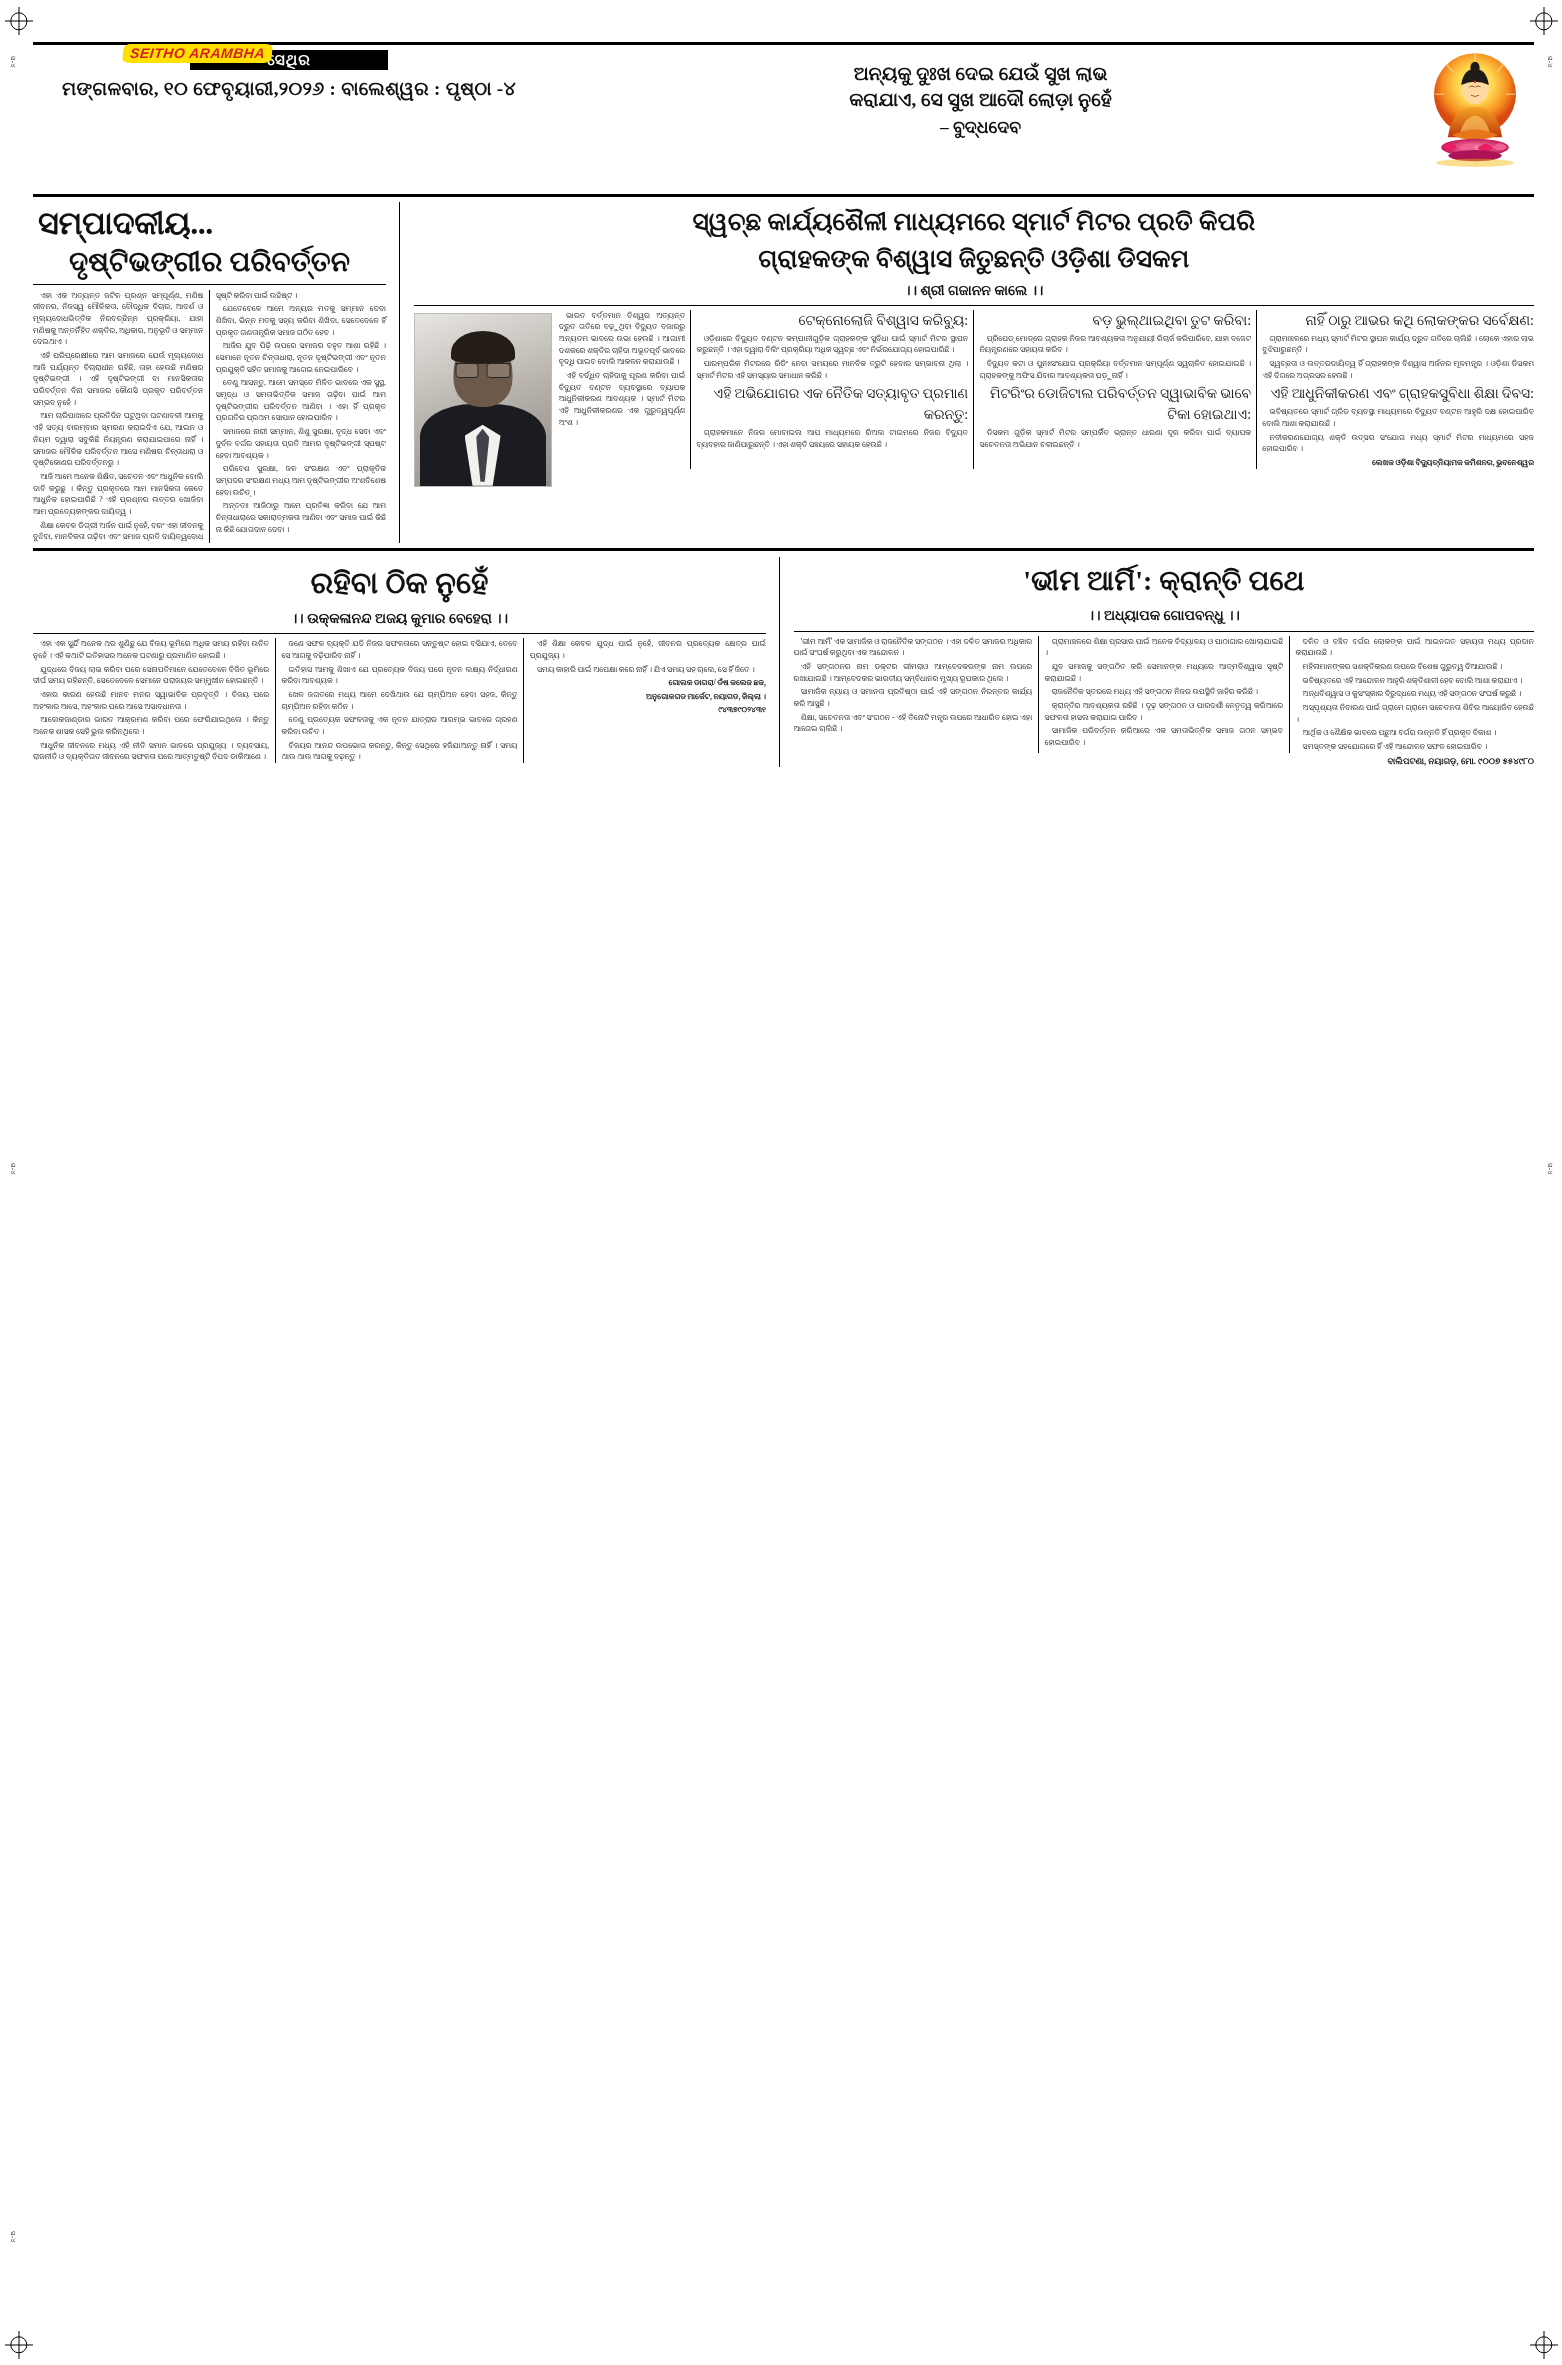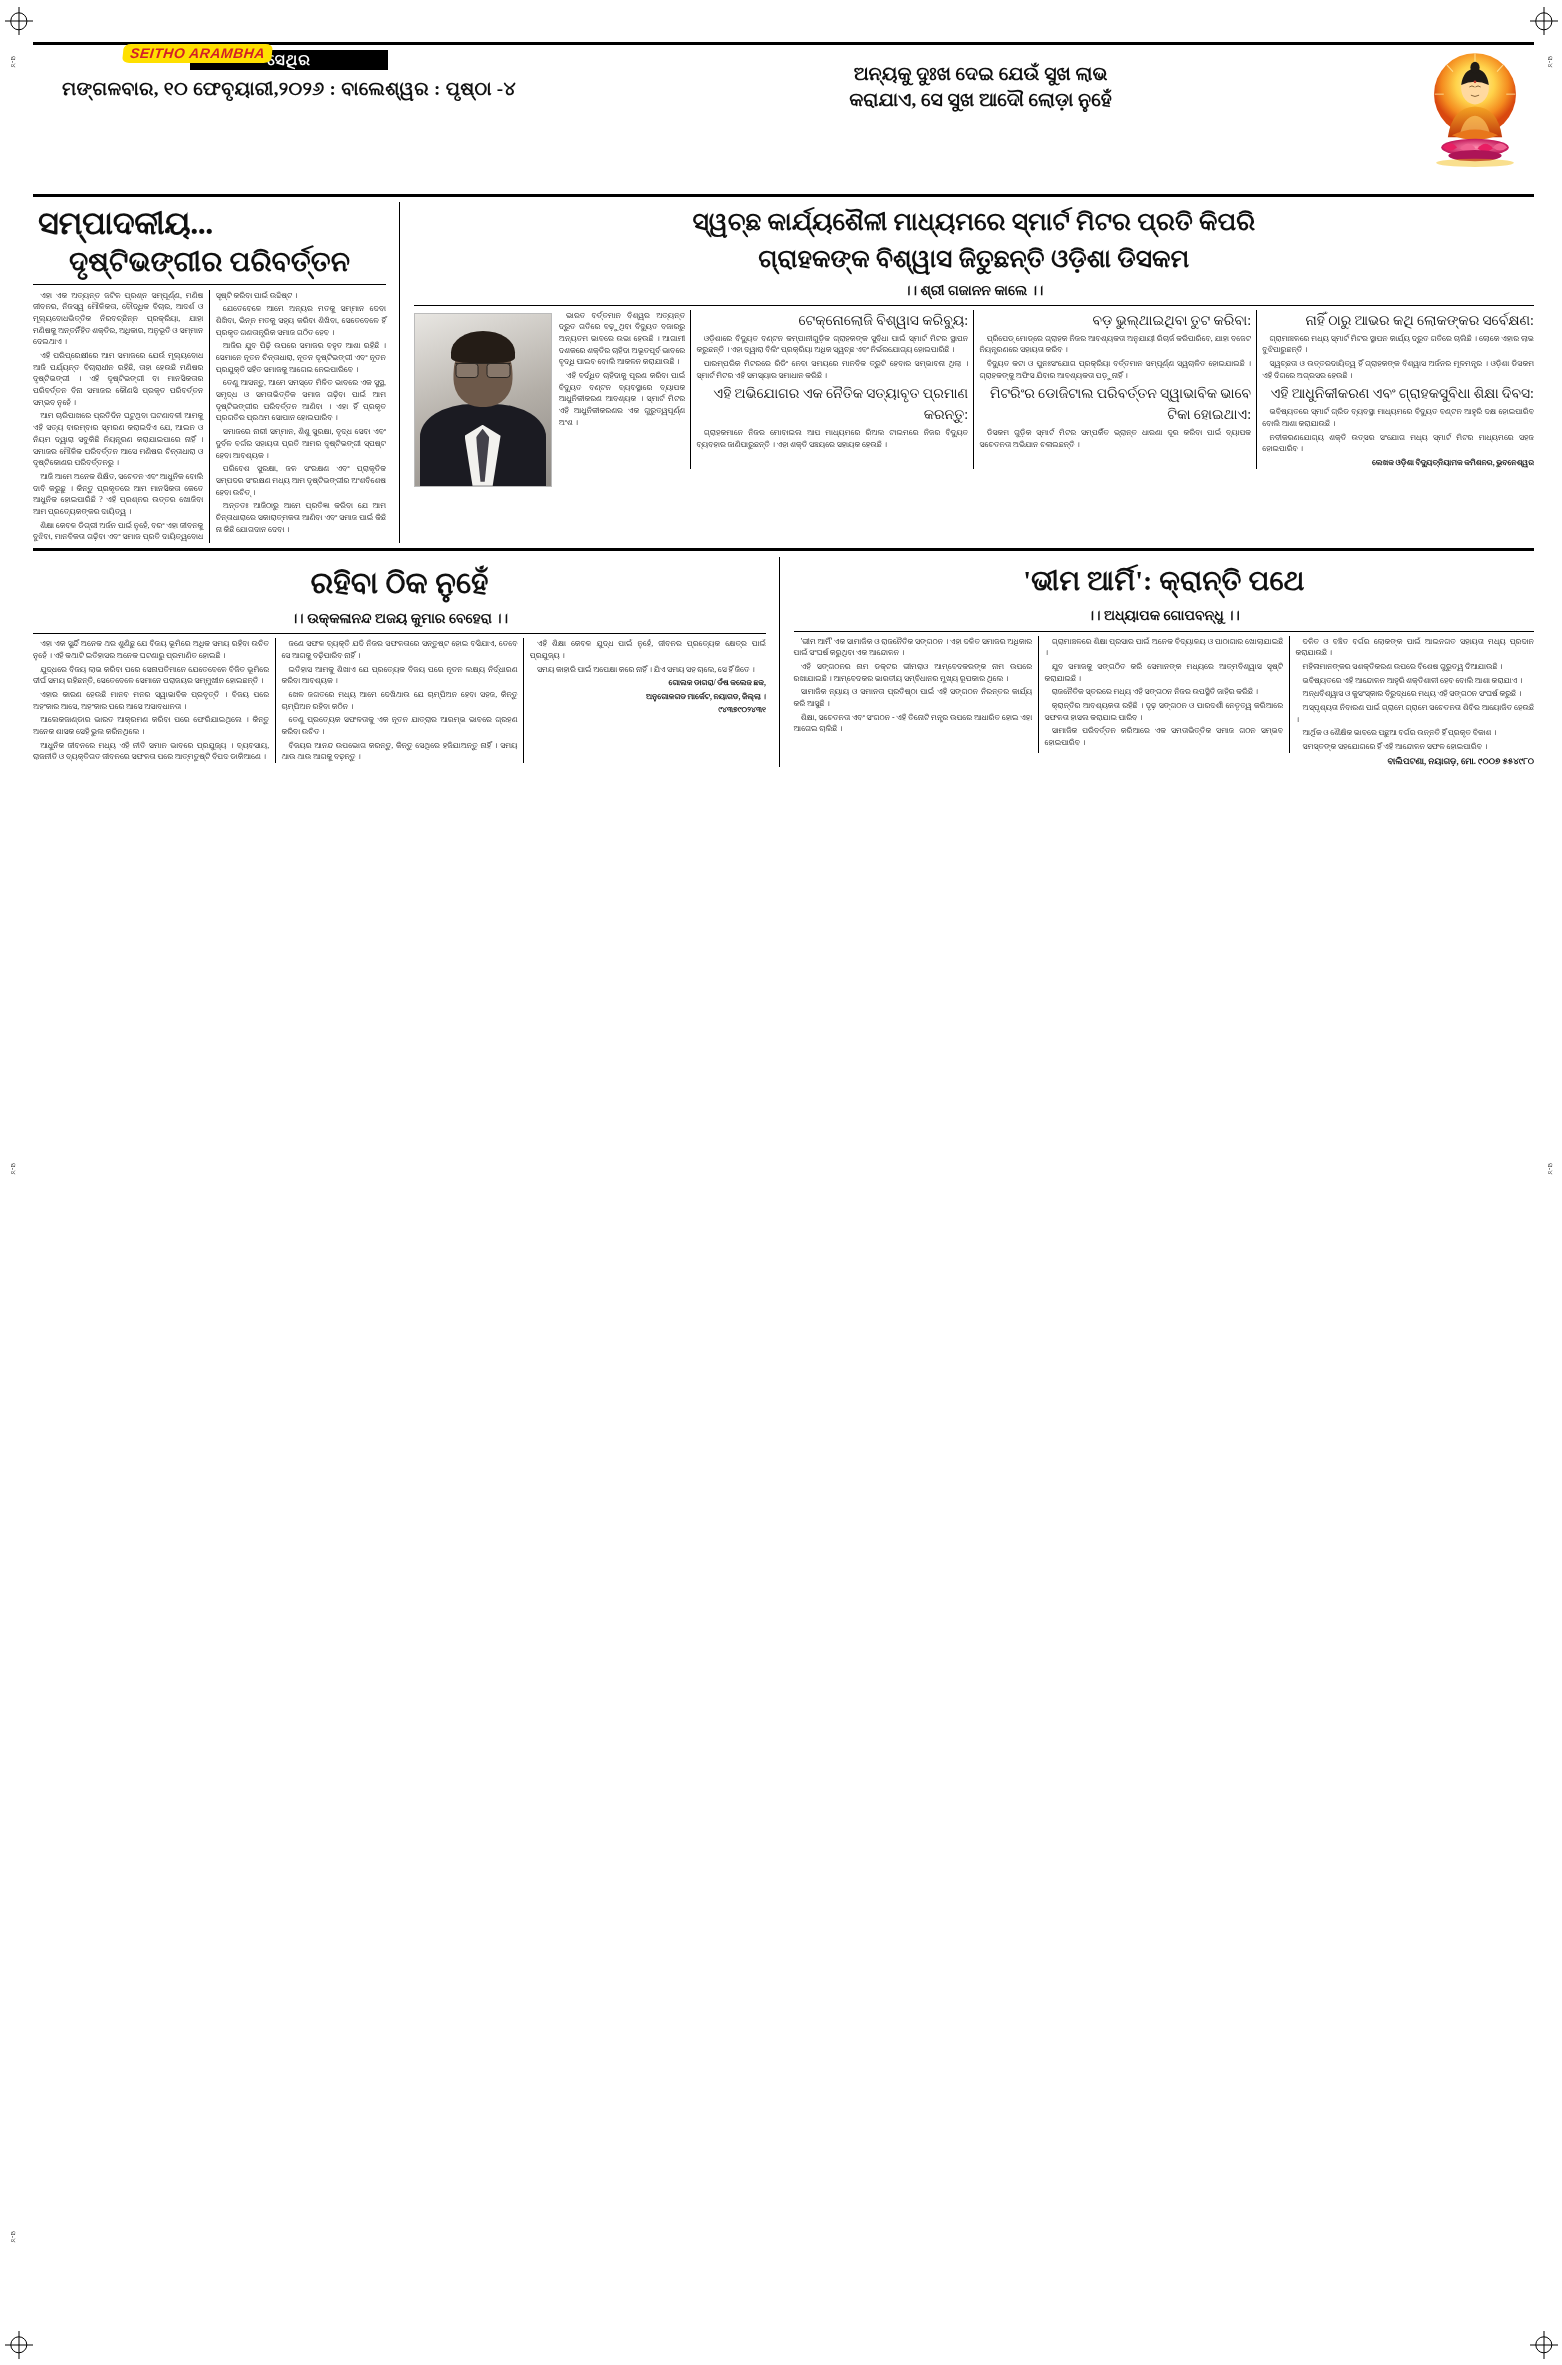--- a/index.html
+++ b/index.html
@@ -272,20 +272,21 @@
       <div class="mh-logo-wrap">
         <div class="mh-kicker">ସେଥିର</div>
         <div class="mh-badge">SEITHO ARAMBHA</div>
       </div>
       <div class="mh-dateline">ମଙ୍ଗଳବାର, ୧୦ ଫେବୃୟାରୀ,୨୦୨୬ : ବାଲେଶ୍ୱର : ପୃଷ୍ଠା -୪</div>
     </div>
 
     <div class="mh-quote">
       <div class="q-line">ଅନ୍ୟକୁ ଦୁଃଖ ଦେଇ ଯେଉଁ ସୁଖ ଲାଭ</div>
       <div class="q-line">କରାଯାଏ, ସେ ସୁଖ ଆଦୌ ଲୋଡ଼ା ନୁହେଁ</div>
+      <div class="q-attr">– ବୁଦ୍ଧଦେବ</div>
     </div>
 
     <div class="buddha">
       <svg viewBox="0 0 230 240" width="118" height="123" aria-hidden="true">
         <defs>
           <radialGradient id="halo" cx="50%" cy="38%" r="52%">
             <stop offset="0%" stop-color="#fff7a8"></stop>
             <stop offset="45%" stop-color="#ffd24a"></stop>
             <stop offset="78%" stop-color="#f48b1f"></stop>
             <stop offset="100%" stop-color="#d9480f"></stop>

